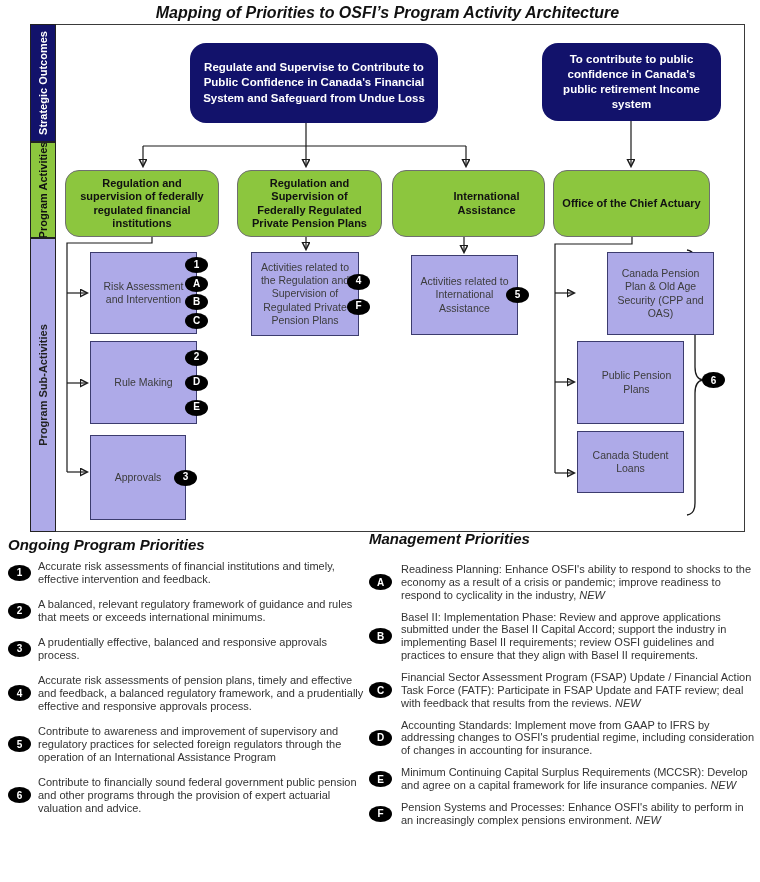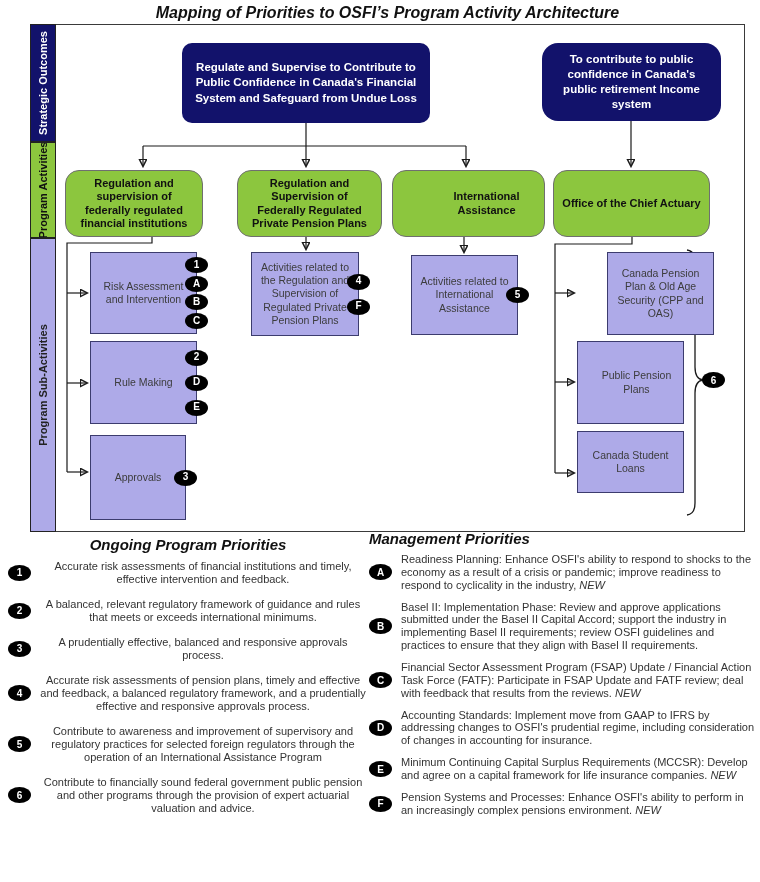--- a/index.html
+++ b/index.html
@@ -63,26 +63,26 @@
   .stack-spread{justify-content:space-around;padding:3px 0;}
   .stack-center{justify-content:center;gap:9px;}
   .badge{
     width:23px;height:16px;border-radius:50%;background:var(--badge);color:#fff;
     font-weight:bold;font-size:10px;display:flex;align-items:center;justify-content:center;
     flex:0 0 auto;
   }
   .group-badge{position:absolute;left:702px;top:372px;z-index:5;}
   
   .plist{position:absolute;}
-  .plist-left{left:6px;top:536px;width:362px;text-align:center;}
+  .plist-left{left:6px;top:536px;width:362px;}
   .plist-right{left:367px;top:530px;width:391px;}
   .plist h2{
     font-size:15px;font-weight:bold;font-style:italic;color:#111;margin:0 0 7px 2px;
   }
-  .plist-right h2{margin-bottom:6px;}
+  .plist-right h2{margin-bottom:16px;}
   .pitem{display:flex;align-items:center;margin-bottom:12px;}
   .plist-right .pitem{margin-bottom:9px;}
   .pitem .pbadge{margin:0 7px 0 2px;}
   .plist-right .pitem .pbadge{margin-right:9px;}
   .ptext{font-size:11px;line-height:1.18;color:#333;}
   .plist-right .ptext{line-height:1.17;}
   .new{font-style:italic;}
 </style>
 </head>
 <body>
@@ -121,24 +121,24 @@
   <div class="sideseg seg-strategic">
     <span>Strategic Outcomes</span>
   </div>
   <div class="sideseg seg-activities">
     <span>Program Activities</span>
   </div>
   <div class="sideseg seg-sub">
     <span>Program Sub-Activities</span>
   </div>
 
-  <div class="navybox" style="left:182px;top:43px;width:248px;height:80px;border-radius:10px;">Regulate and Supervise to Contribute to Public Confidence in Canada's Financial System and Safeguard from Undue Loss</div>
+  <div class="navybox" style="left:190px;top:43px;width:248px;height:80px;">Regulate and Supervise to Contribute to Public Confidence in Canada's Financial System and Safeguard from Undue Loss</div>
   <div class="navybox" style="left:542px;top:43px;width:179px;height:78px;">To contribute to public confidence in Canada's public retirement Income system</div>
 
-  <div class="greenbox" style="left:65px;top:170px;width:138px;height:67px;">Regulation and supervision of federally regulated financial institutions</div>
+  <div class="greenbox" style="left:65px;top:170px;width:154px;height:67px;">Regulation and supervision of federally regulated financial institutions</div>
   <div class="greenbox" style="left:237px;top:170px;width:145px;height:67px;">Regulation and Supervision of Federally Regulated Private Pension Plans</div>
   <div class="greenbox" style="left:392px;top:170px;width:153px;height:67px;padding-left:44px;">International Assistance</div>
   <div class="greenbox" style="left:553px;top:170px;width:157px;height:67px;text-align:center;">Office of the Chief Actuary</div>
 
   <div class="purplebox" style="left:90px;top:252px;width:107px;height:82px;">
     <span>Risk Assessment and Intervention</span>
     <span class="badge-stack stack-spread">
         <span class="badge">1</span>
         <span class="badge">A</span>
         <span class="badge">B</span>

